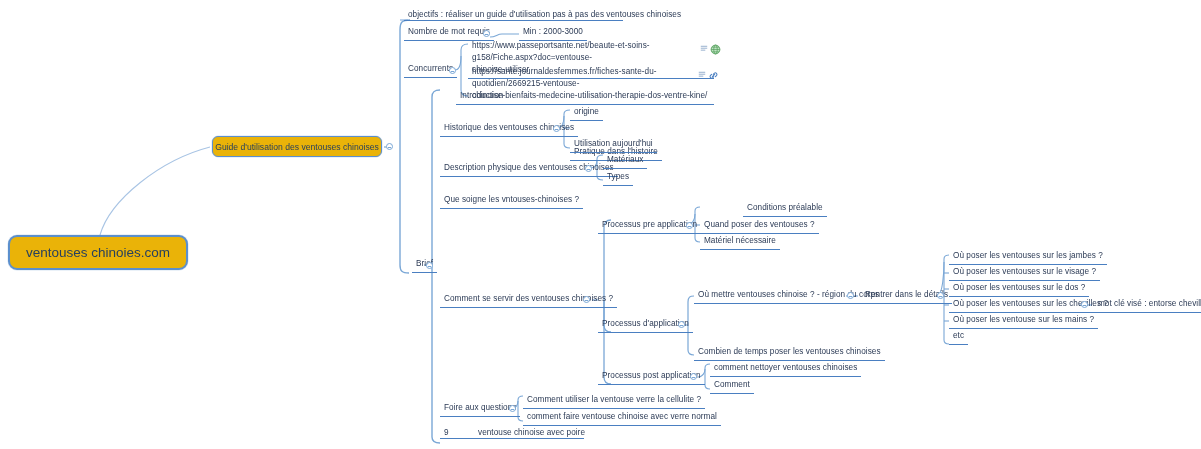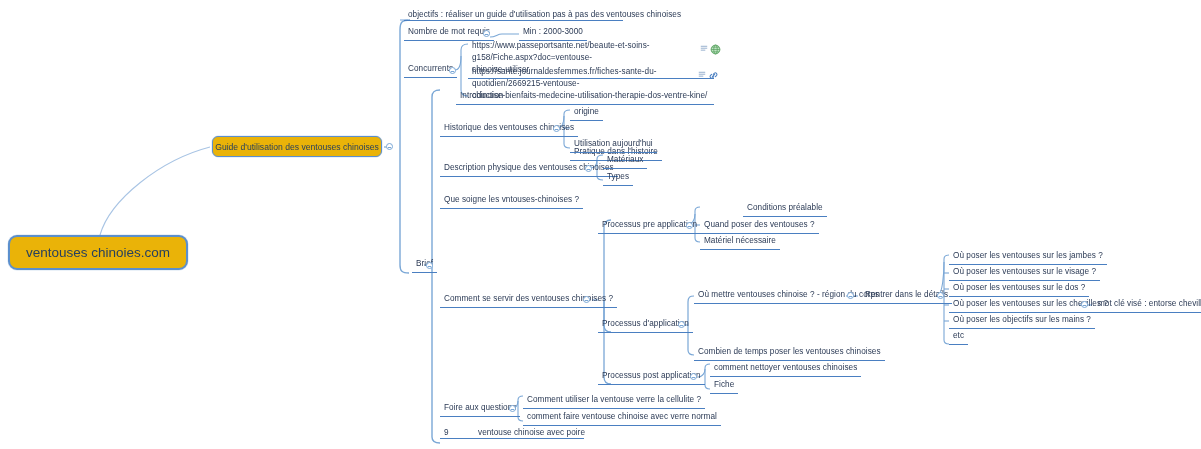--- a/index.html
+++ b/index.html
@@ -253,30 +253,30 @@
   <div class="node" style="left:861px; top:288px;">Rentrer dans le détails</div>
   <div class="toggle" style="left:937px; top:292px;"></div>
 
   <div class="node" style="left:949px; top:249px;">Où poser les ventouses sur les jambes ?</div>
   <div class="node" style="left:949px; top:265px;">Où poser les ventouses sur le visage ?</div>
   <div class="node" style="left:949px; top:281px;">Où poser les ventouses sur le dos ?</div>
   <div class="node" style="left:949px; top:297px;">Où poser les ventouses sur les chevilles ?</div>
   <div class="toggle" style="left:1081px; top:301px;"></div>
   <div class="node" style="left:1094px; top:297px;">mot clé visé : entorse cheville</div>
 
-  <div class="node" style="left:949px; top:313px;">Où poser les objectifs sur les mains ?</div>
+  <div class="node" style="left:949px; top:313px;">Où poser les ventouse sur les mains ?</div>
   <div class="node" style="left:949px; top:329px;">etc</div>
 
   <div class="node" style="left:694px; top:345px;">Combien de temps poser les ventouses chinoises</div>
 
   <div class="node" style="left:598px; top:369px;">Processus post application</div>
   <div class="toggle" style="left:690px; top:373px;"></div>
 
   <div class="node" style="left:710px; top:361px;">comment nettoyer ventouses chinoises</div>
-  <div class="node" style="left:710px; top:378px;">Fiche</div>
+  <div class="node" style="left:710px; top:378px;">Comment</div>
 
   <div class="node" style="left:440px; top:401px;">Foire aux questions</div>
   <div class="toggle" style="left:509px; top:405px;"></div>
 
   <div class="node" style="left:523px; top:393px;">Comment utiliser la ventouse verre la cellulite ?</div>
   <div class="node" style="left:523px; top:410px;">comment faire ventouse chinoise avec verre normal</div>
 
   <div class="node noline" style="left:440px; top:426px;">9</div>
   <div class="node noline" style="left:474px; top:426px;">ventouse chinoise avec poire</div>
   <div style="position:absolute;left:440px;top:438px;width:144px;height:1.2px;background:#4a7fc1;"></div>

